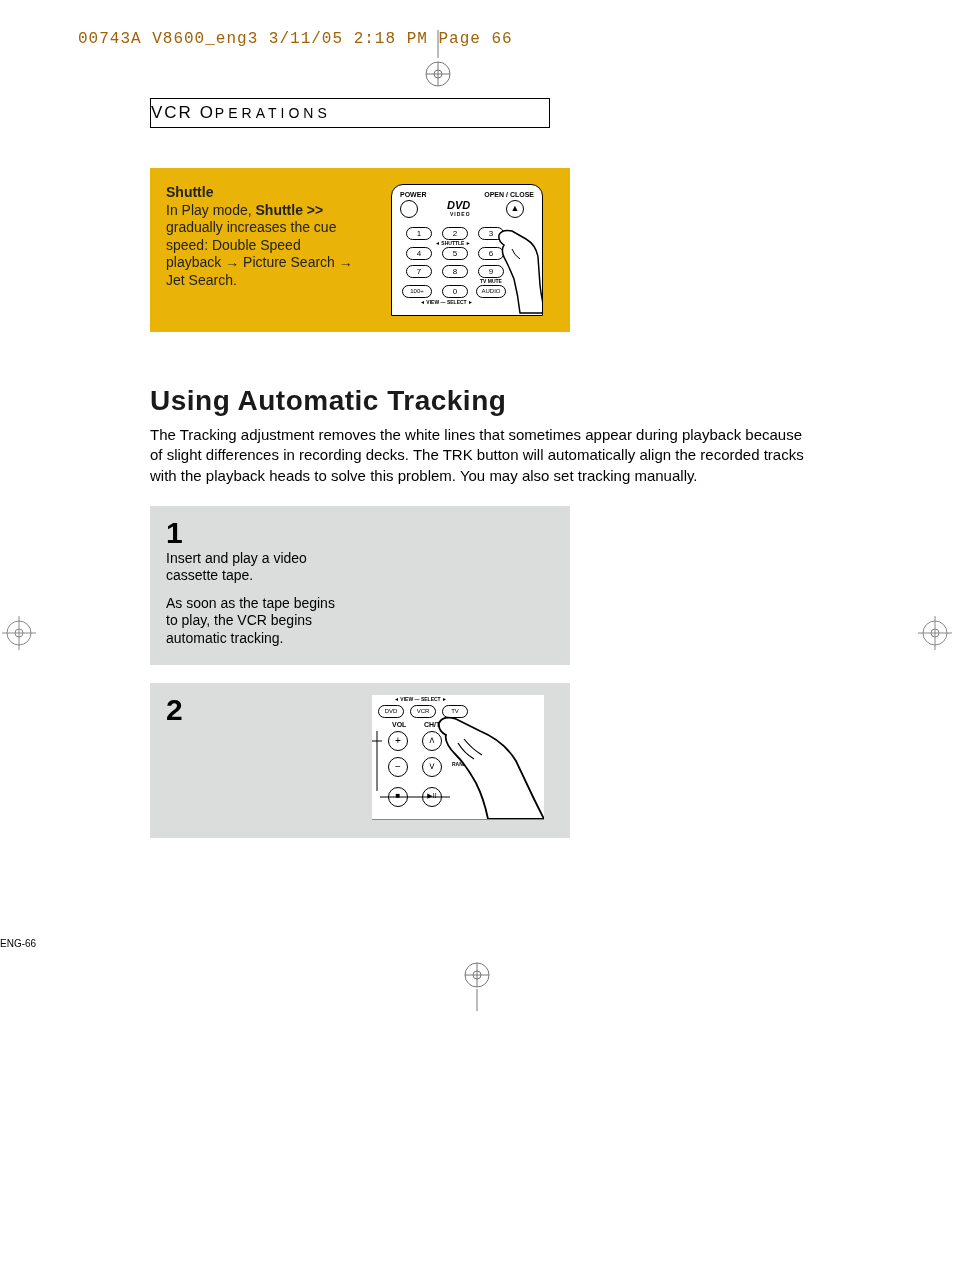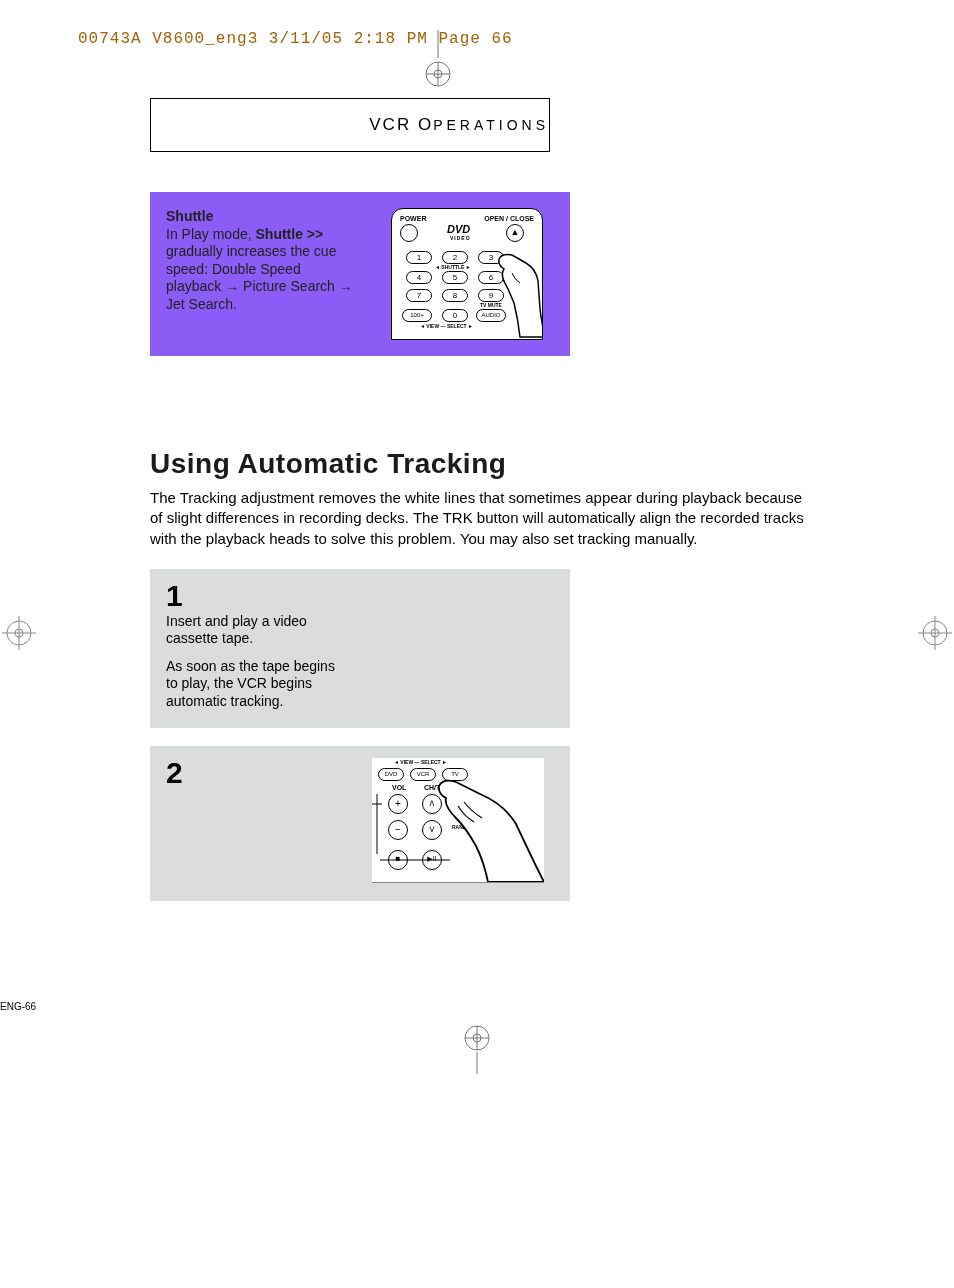--- a/index.html
+++ b/index.html
@@ -24,34 +24,34 @@
   .crop-mark-top svg {
     position: absolute;
     left: 418px;
     top: -18px;
   }
   .section-box {
     margin: 0 auto;
     width: 398px;
     border: 1.5px solid #000;
     margin-left: 150px;
-    text-align: right;
-    padding: 16px 0;
+    text-align: left;
+    padding: 4px 0;
     font-size: 17px;
     letter-spacing: 2px;
   }
   .section-box .small-caps {
     font-size: 14px;
     letter-spacing: 4px;
   }
   .content {
     padding: 0 150px 0 150px;
   }
   .gray-box {
-    background: #8b5cf6;
+    background: #eab308;
     padding: 16px;
     margin-top: 40px;
     display: flex;
     gap: 24px;
     width: 388px;
   }
   .gray-box .text-col {
     flex: 0 0 190px;
     font-size: 14px;
     line-height: 1.25;
@@ -98,21 +98,21 @@
     height: 11px;
   }
   .hand {
     position: absolute;
   }
   h2.section-title {
     font-family: Arial, sans-serif;
     font-weight: bold;
     font-size: 28px;
     letter-spacing: 0.5px;
-    margin: 92px 0 8px 0;
+    margin: 53px 0 8px 0;
     color: #1a1a1a;
   }
   .body-p {
     font-size: 15px;
     line-height: 1.35;
     margin: 0 0 20px 0;
     width: 660px;
   }
   .step-box {
     background: #dbdcdc;

